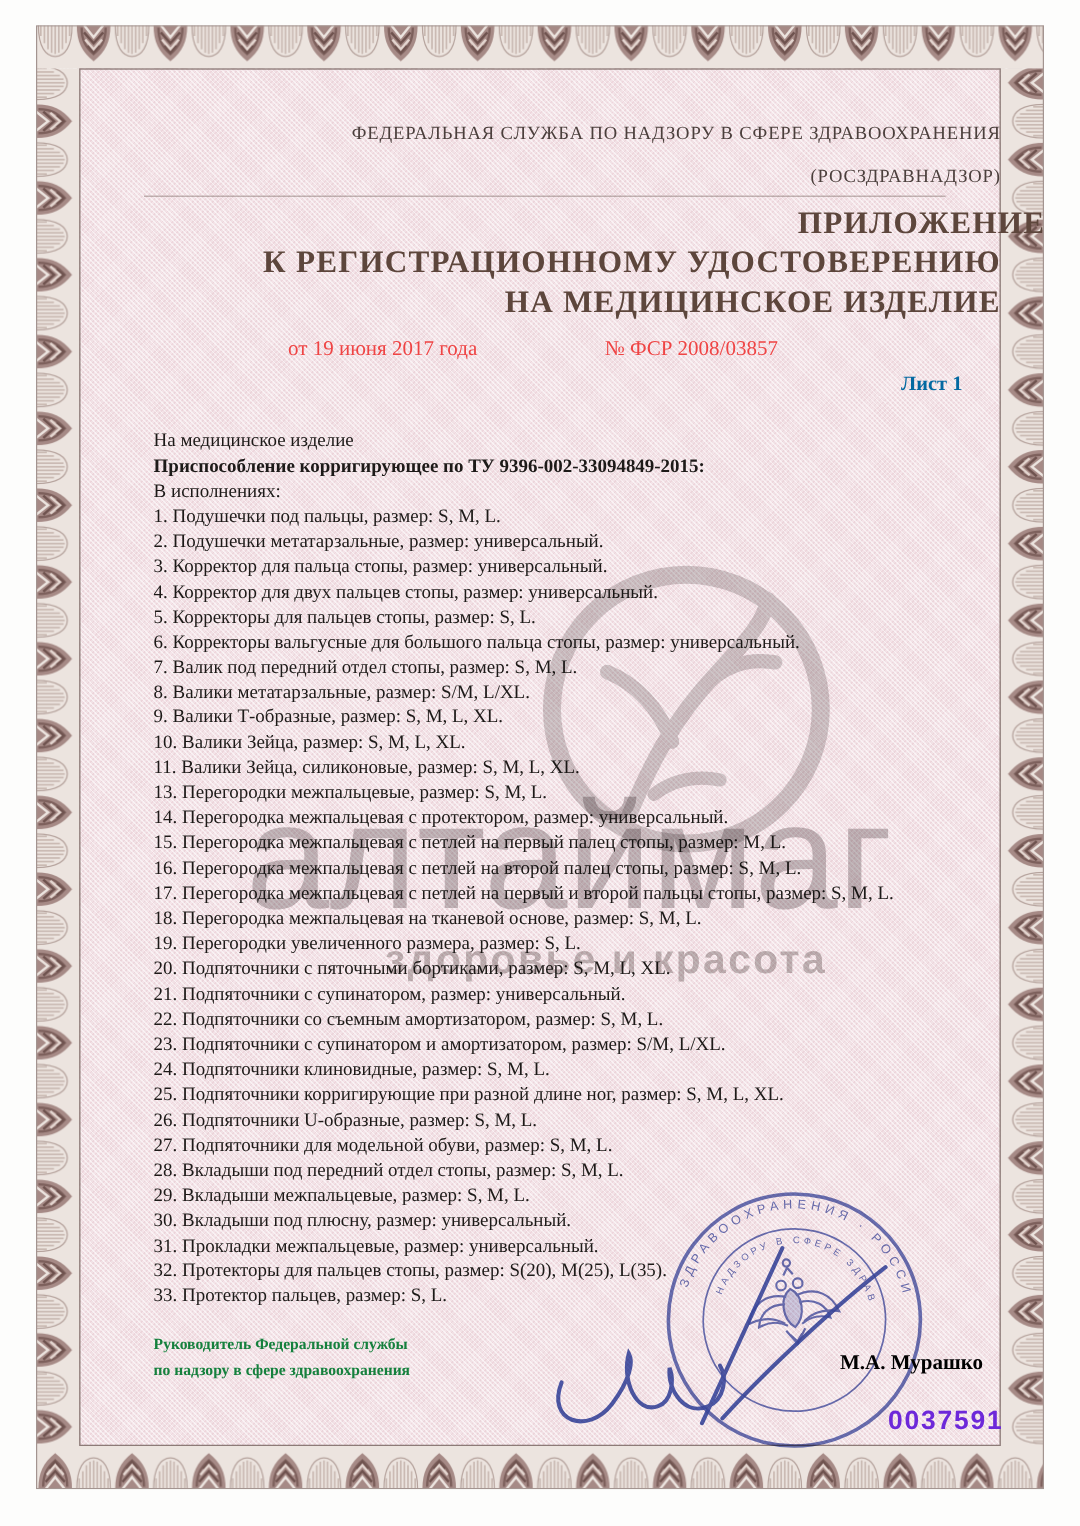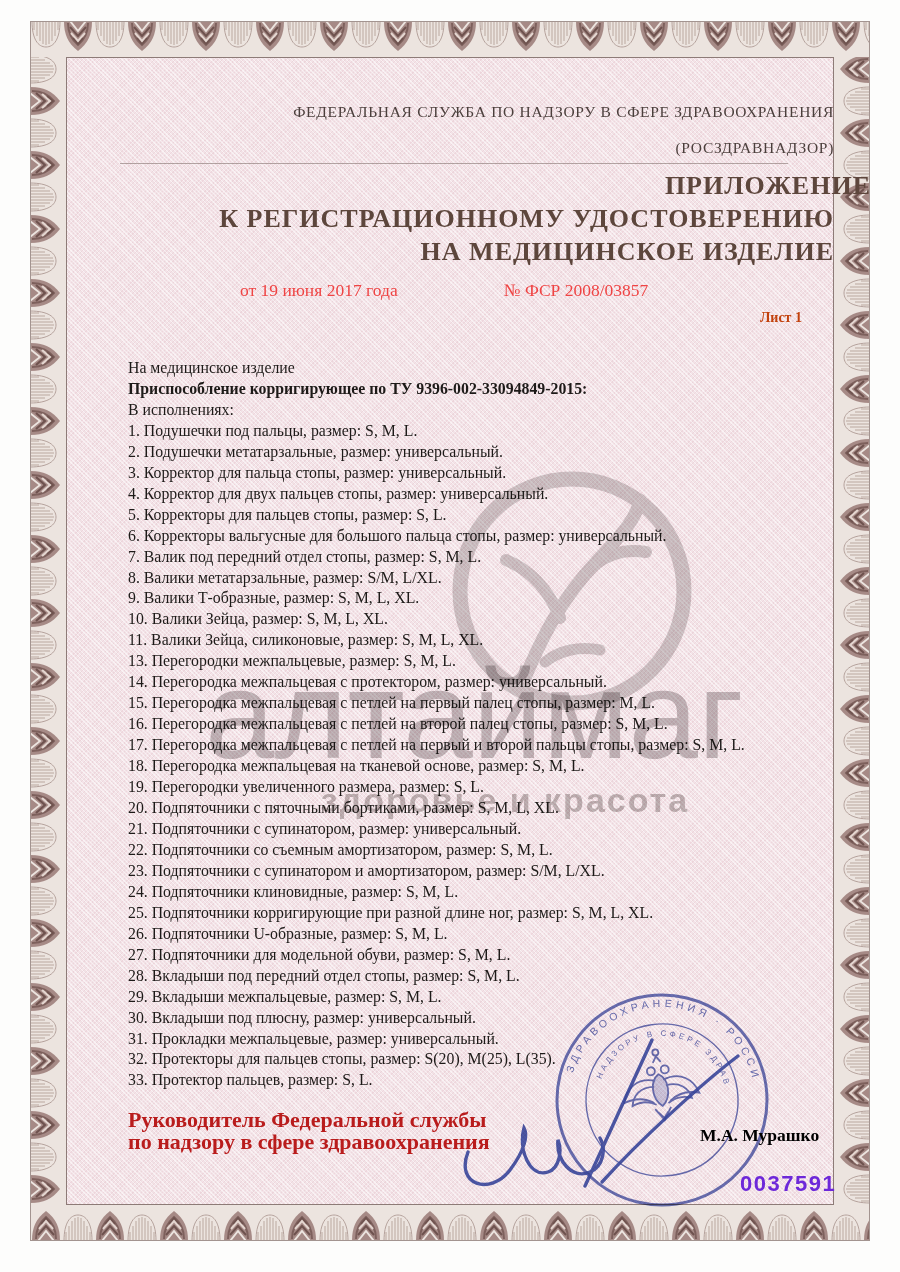--- a/index.html
+++ b/index.html
@@ -19,28 +19,28 @@
       repeating-linear-gradient(45deg, rgba(255,255,255,0.55) 0 1px, rgba(255,255,255,0) 1px 3px),
       repeating-linear-gradient(-45deg, rgba(224,184,194,0.30) 0 1px, rgba(224,184,194,0) 1px 3px),
       repeating-linear-gradient(90deg, rgba(247,231,236,0.5) 0 2px, rgba(247,231,236,0) 2px 4px);
     box-shadow:inset 0 0 0 1px rgba(120,100,95,0.35);
   }
   .ctext{left:66px;width:768px;text-align:right;}
   .agency{font-size:15.5px;letter-spacing:0.7px;color:#4b3f3c;z-index:5;}
   .sep{left:120px;width:668px;height:1px;background:#8d7d79;opacity:0.65;z-index:5;}
   .title{font-size:26px;font-weight:bold;letter-spacing:1px;color:#5d463c;z-index:5;}
   .datebold{font-size:17.5px;font-weight:normal;color:#ef4444;z-index:5;white-space:nowrap;}
-  .sheet{font-size:14px;font-weight:bold;color:#c2410c;z-index:5;}
+  .sheet{font-size:17px;font-weight:bold;color:#0369a1;z-index:5;}
   .text-block{
     left:128px;top:358px;width:710px;z-index:5;
     font-size:15.8px;line-height:20.95px;color:#1d1a18;white-space:nowrap;
   }
   .bold-line{font-weight:bold;}
   .item-line{white-space:nowrap;}
-  .footer-block{left:128px;top:1109px;z-index:6;font-size:22px;line-height:22px;font-weight:bold;color:#b91c1c;}
+  .footer-block{left:128px;top:1109px;z-index:6;font-size:13px;line-height:22px;font-weight:bold;color:#15803d;}
   .signer-name{left:700px;top:1125px;z-index:7;font-size:17.5px;font-weight:bold;color:#000000;white-space:nowrap;}
   .serial{
     left:740px;top:1171px;z-index:7;
     font-family:Liberation Sans, sans-serif;font-weight:bold;
     font-size:22px;letter-spacing:1.5px;color:#6d28d9;
   }
   #watermark{position:absolute;left:0;top:0;z-index:6;mix-blend-mode:multiply;pointer-events:none;}
   .wm-brand{
     left:205px;top:652px;width:600px;z-index:6;
     font-family:"Liberation Sans", sans-serif;font-weight:normal;

